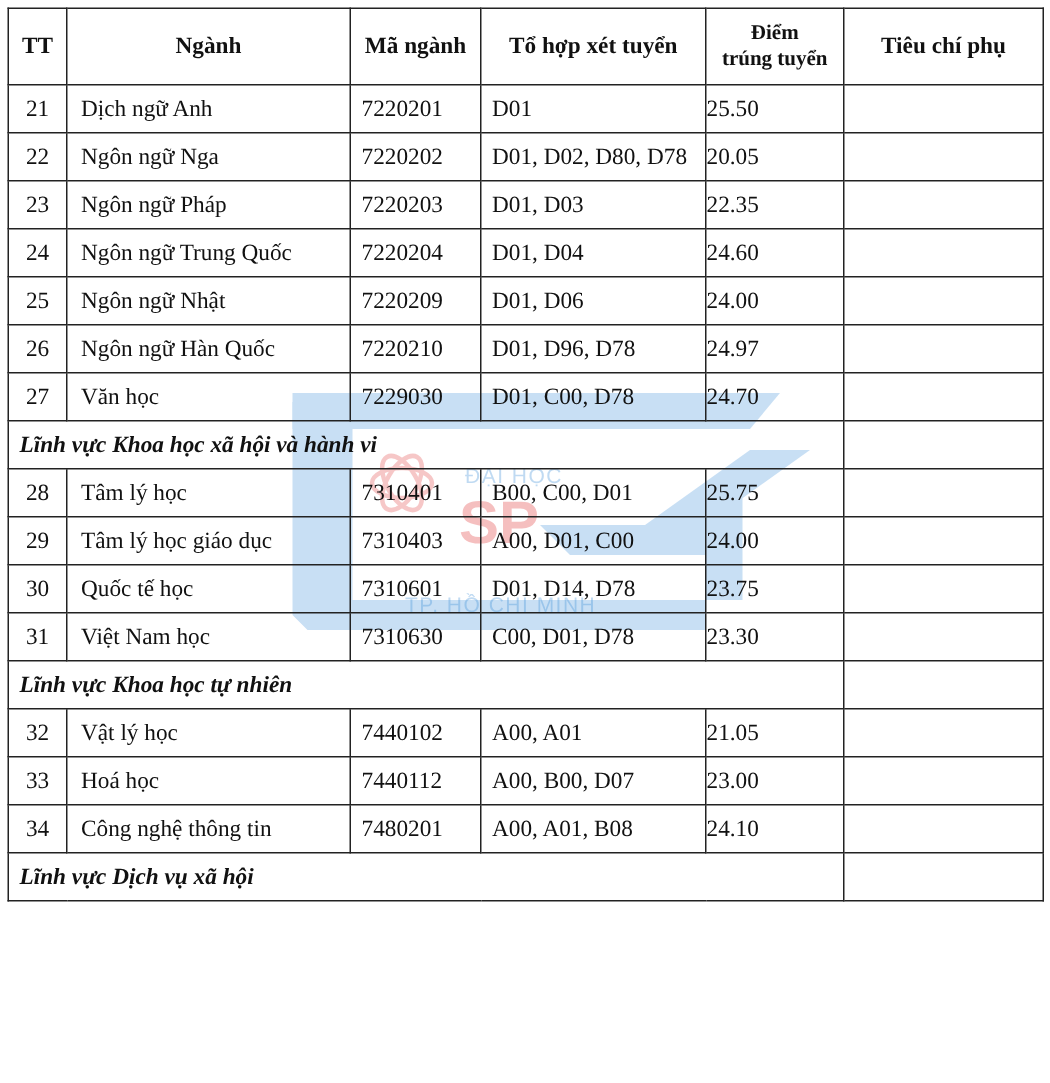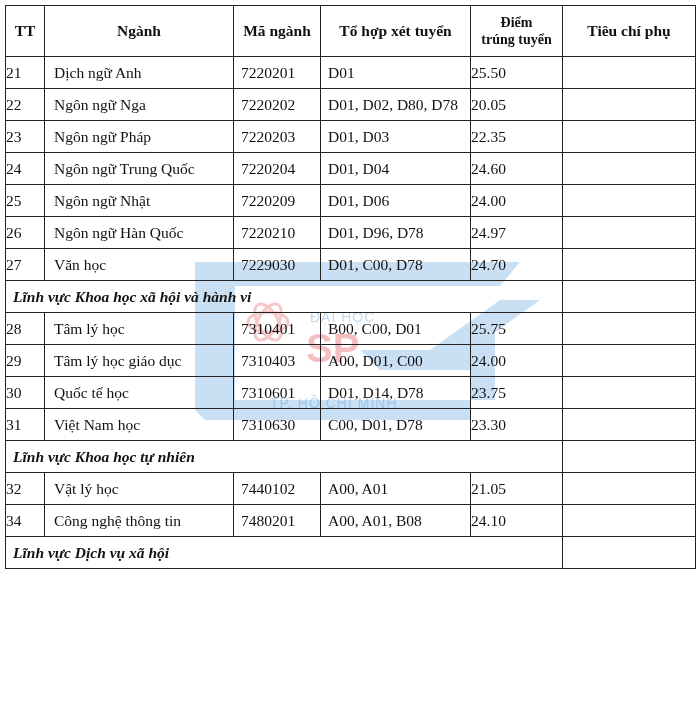--- a/index.html
+++ b/index.html
@@ -3,21 +3,21 @@
 <meta charset="utf-8">
 <style>
   html, body { margin: 0; padding: 0; background: #ffffff; }
   body { width: 700px; height: 722px; position: relative; overflow: hidden; font-family: "Liberation Serif", "DejaVu Serif", serif; color: #111; }
   .watermark { position: absolute; left: 0; top: 0; width: 700px; height: 722px; pointer-events: none; z-index: 0; }
   table.adm { position: absolute; left: 5px; top: 5px; width: 690px; border-collapse: collapse; table-layout: fixed; z-index: 1; background: transparent; }
   table.adm td, table.adm th { border: 1.5px solid #222; padding: 0; font-size: 15.5px; line-height: 1.1; }
   table.adm th { font-weight: bold; height: 50px; text-align: center; font-size: 15.5px; }
   table.adm th.score-h { font-size: 14px; line-height: 1.25; }
   table.adm td { height: 31px; }
-  td.c-tt { text-align: left; }
+  td.c-tt { text-align: center; }
   td.c-name { padding-left: 9px !important; }
   td.c-code { padding-left: 7px !important; }
   td.c-combo { padding-left: 7px !important; }
   td.c-score { text-align: left; }
   td.section { font-weight: bold; font-style: italic; padding-left: 7px !important; font-size: 15.5px; }
 </style>
 </head>
 <body>
 
 <svg class="watermark" viewBox="0 0 700 722" xmlns="http://www.w3.org/2000/svg">
@@ -161,20 +161,28 @@
       <td></td>
     </tr>
     <tr>
       <td class="c-tt">32</td>
       <td class="c-name">Vật lý học</td>
       <td class="c-code">7440102</td>
       <td class="c-combo">A00, A01</td>
       <td class="c-score">21.05</td>
       <td></td>
     </tr>
+    <tr>
+      <td class="c-tt">33</td>
+      <td class="c-name">Hoá học</td>
+      <td class="c-code">7440112</td>
+      <td class="c-combo">A00, B00, D07</td>
+      <td class="c-score">23.00</td>
+      <td></td>
+    </tr>
 
     <tr>
       <td class="c-tt">34</td>
       <td class="c-name">Công nghệ thông tin</td>
       <td class="c-code">7480201</td>
       <td class="c-combo">A00, A01, B08</td>
       <td class="c-score">24.10</td>
       <td></td>
     </tr>
 

